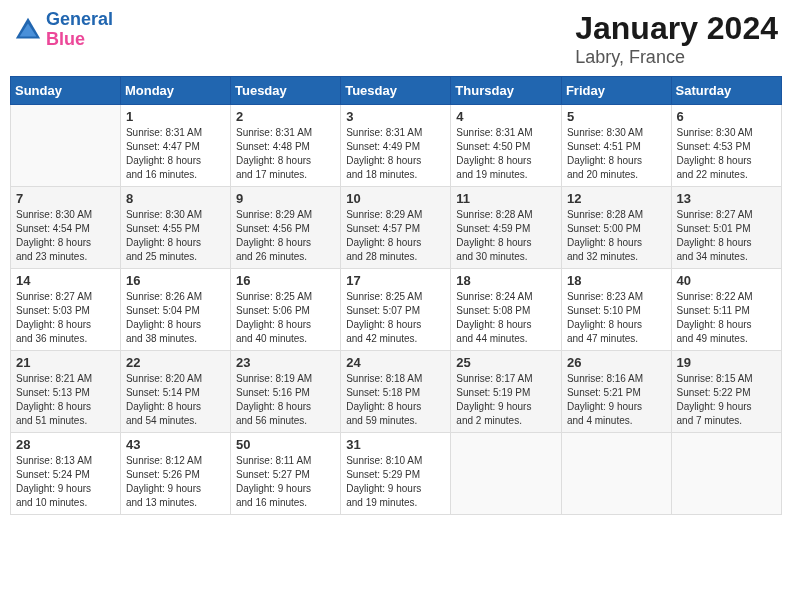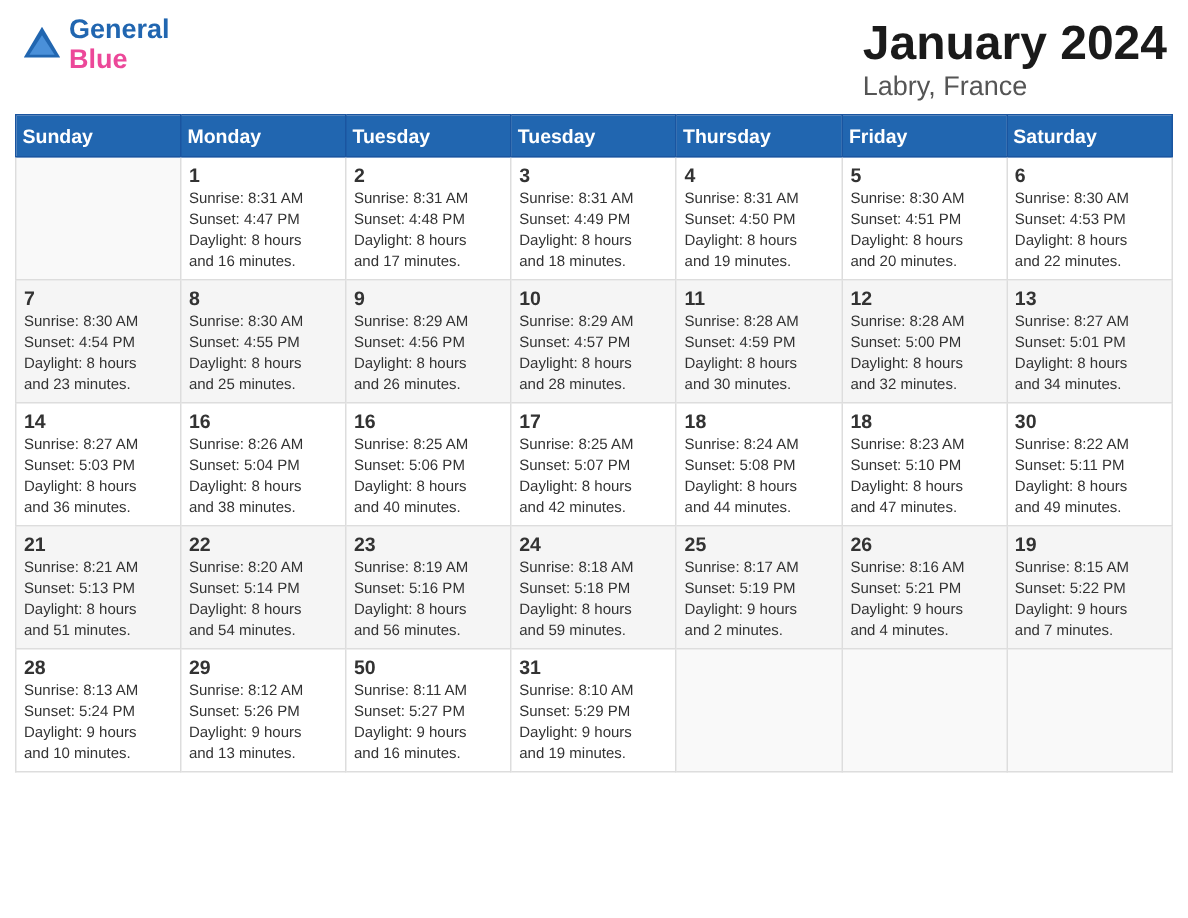--- a/index.html
+++ b/index.html
@@ -198,21 +198,21 @@
         </td>
         <td>
           <span class="day-num">18</span>
           <div class="day-info">Sunrise: 8:24 AM<br>Sunset: 5:08 PM<br>Daylight: 8 hours<br>and 44 minutes.</div>
         </td>
         <td>
           <span class="day-num">18</span>
           <div class="day-info">Sunrise: 8:23 AM<br>Sunset: 5:10 PM<br>Daylight: 8 hours<br>and 47 minutes.</div>
         </td>
         <td>
-          <span class="day-num">30</span>
+          <span class="day-num">40</span>
           <div class="day-info">Sunrise: 8:22 AM<br>Sunset: 5:11 PM<br>Daylight: 8 hours<br>and 49 minutes.</div>
         </td>
       </tr>
       <tr class="row-shade">
         <td>
           <span class="day-num">21</span>
           <div class="day-info">Sunrise: 8:21 AM<br>Sunset: 5:13 PM<br>Daylight: 8 hours<br>and 51 minutes.</div>
         </td>
         <td>
           <span class="day-num">22</span>
@@ -238,21 +238,21 @@
           <span class="day-num">19</span>
           <div class="day-info">Sunrise: 8:15 AM<br>Sunset: 5:22 PM<br>Daylight: 9 hours<br>and 7 minutes.</div>
         </td>
       </tr>
       <tr>
         <td>
           <span class="day-num">28</span>
           <div class="day-info">Sunrise: 8:13 AM<br>Sunset: 5:24 PM<br>Daylight: 9 hours<br>and 10 minutes.</div>
         </td>
         <td>
-          <span class="day-num">29</span>
+          <span class="day-num">43</span>
           <div class="day-info">Sunrise: 8:12 AM<br>Sunset: 5:26 PM<br>Daylight: 9 hours<br>and 13 minutes.</div>
         </td>
         <td>
           <span class="day-num">50</span>
           <div class="day-info">Sunrise: 8:11 AM<br>Sunset: 5:27 PM<br>Daylight: 9 hours<br>and 16 minutes.</div>
         </td>
         <td>
           <span class="day-num">31</span>
           <div class="day-info">Sunrise: 8:10 AM<br>Sunset: 5:29 PM<br>Daylight: 9 hours<br>and 19 minutes.</div>
         </td>

